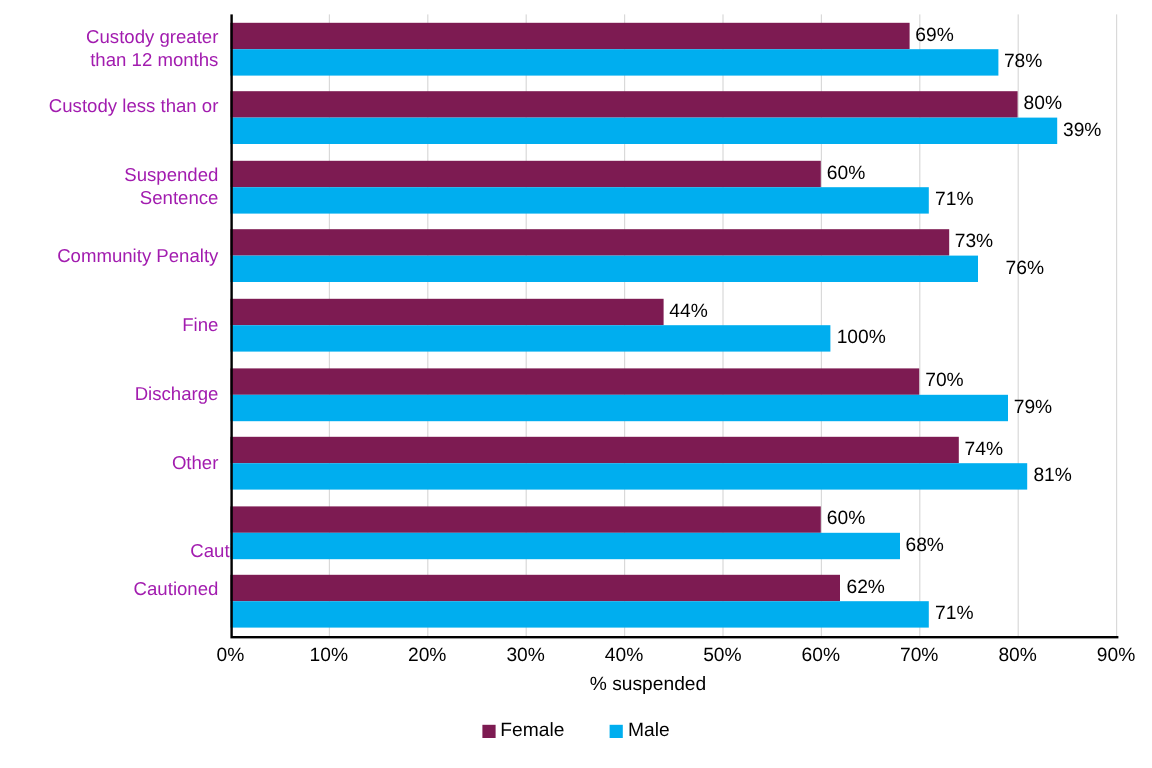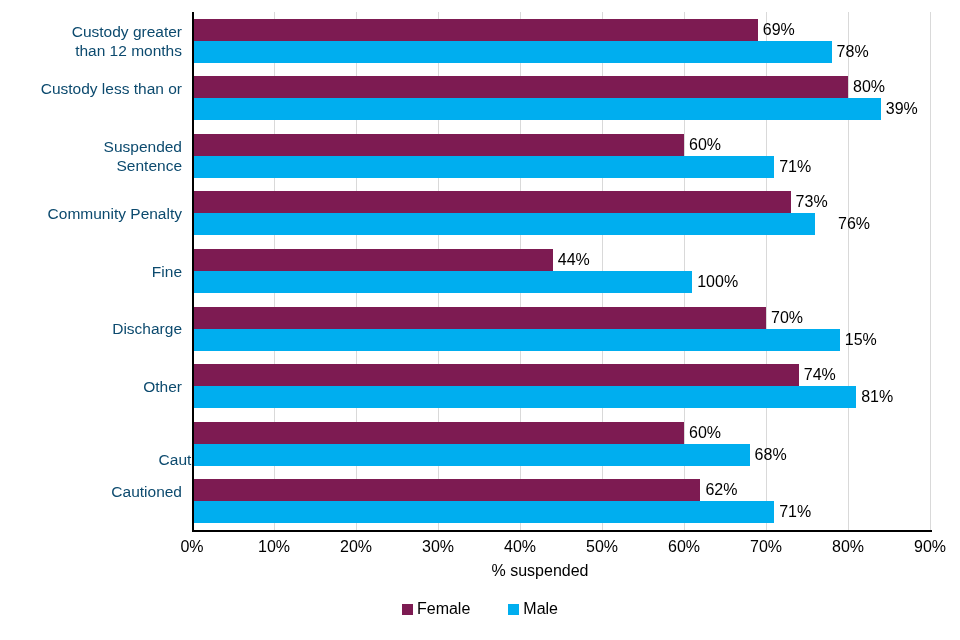--- a/index.html
+++ b/index.html
@@ -71,21 +71,21 @@
     color: #000000;
     white-space: nowrap;
   }
   .cat-label-wrap {
     position: absolute;
     left: 0;
     width: 182px;
     text-align: right;
     font-size: 15.5px;
     line-height: 19px;
-    color: #0c4a6e;
+    color: #a21caf;
   }
 
   
   .xtick {
     position: absolute;
     top: 538px;
     font-size: 16px;
     text-align: center;
     width: 60px;
     color: #000000;
@@ -192,21 +192,21 @@
       <div class="bar-label" style="left: 603.6px; top: 179.444px;">73%</div>
       <div class="bar male" style="width: 623.2px; top: 201.444px; background: rgb(0, 174, 239);"></div>
       <div class="bar-label" style="left: 646px; top: 201.444px;">76%</div>
       <div class="bar female" style="width: 360.8px; top: 237px; background: rgb(125, 27, 82);"></div>
       <div class="bar-label" style="left: 365.8px; top: 237px;">44%</div>
       <div class="bar male" style="width: 500.2px; top: 259px; background: rgb(0, 174, 239);"></div>
       <div class="bar-label" style="left: 505.2px; top: 259px;">100%</div>
       <div class="bar female" style="width: 574px; top: 294.556px; background: rgb(125, 27, 82);"></div>
       <div class="bar-label" style="left: 579px; top: 294.556px;">70%</div>
       <div class="bar male" style="width: 647.8px; top: 316.556px; background: rgb(0, 174, 239);"></div>
-      <div class="bar-label" style="left: 652.8px; top: 316.556px;">15%</div>
+      <div class="bar-label" style="left: 652.8px; top: 316.556px;">79%</div>
       <div class="bar female" style="width: 606.8px; top: 352.111px; background: rgb(125, 27, 82);"></div>
       <div class="bar-label" style="left: 611.8px; top: 352.111px;">74%</div>
       <div class="bar male" style="width: 664.2px; top: 374.111px; background: rgb(0, 174, 239);"></div>
       <div class="bar-label" style="left: 669.2px; top: 374.111px;">81%</div>
       <div class="bar female" style="width: 492px; top: 409.667px; background: rgb(125, 27, 82);"></div>
       <div class="bar-label" style="left: 497px; top: 409.667px;">60%</div>
       <div class="bar male" style="width: 557.6px; top: 431.667px; background: rgb(0, 174, 239);"></div>
       <div class="bar-label" style="left: 562.6px; top: 431.667px;">68%</div>
       <div class="bar female" style="width: 508.4px; top: 467.222px; background: rgb(125, 27, 82);"></div>
       <div class="bar-label" style="left: 513.4px; top: 467.222px;">62%</div>

